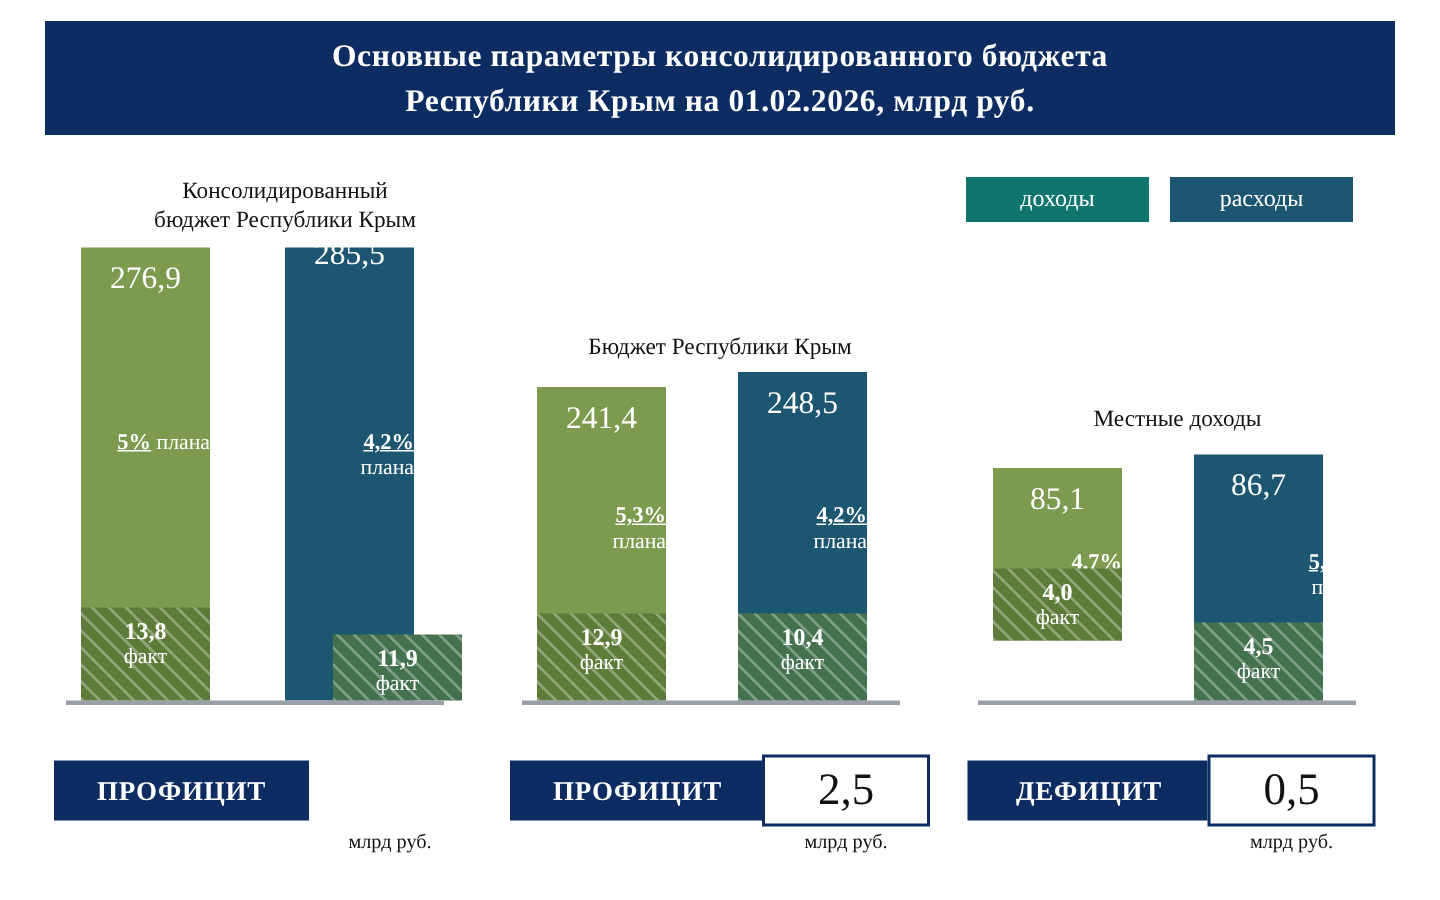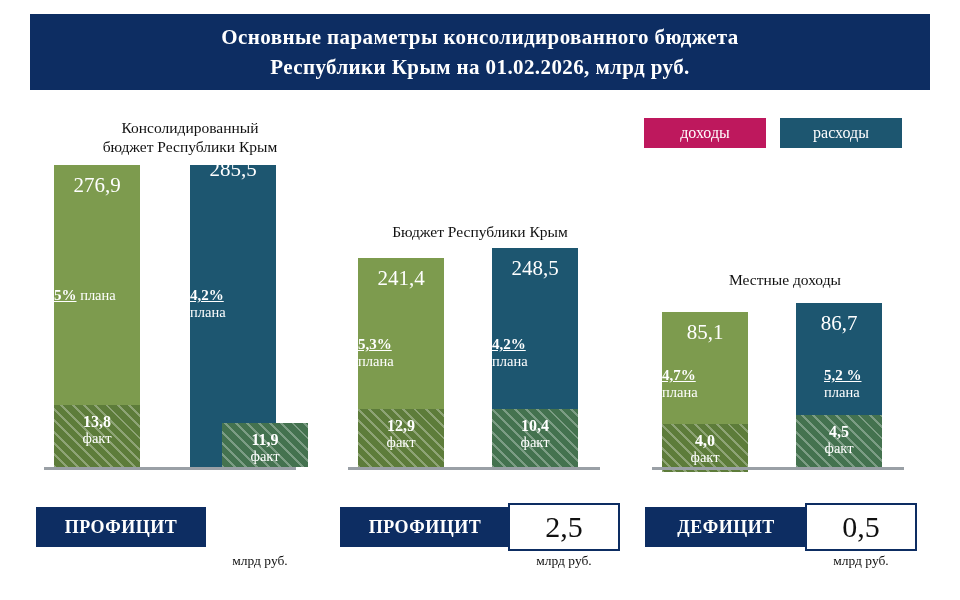--- a/index.html
+++ b/index.html
@@ -46,21 +46,21 @@
   }
   .legend-item {
     width: 122px;
     height: 30px;
     display: flex;
     align-items: center;
     justify-content: center;
     color: #ffffff;
     font-size: 16px;
   }
-  .legend-income { background: #be185d; }
+  .legend-income { background: #0f766e; }
   .legend-expense { background: #1d5670; }
 
   
   .group { position: absolute; }
 
   .group-title {
     position: absolute;
     text-align: center;
     font-size: 15.5px;
     line-height: 19px;
@@ -86,21 +86,21 @@
     width: 100%;
     text-align: center;
     color: #ffffff;
     font-size: 21px;
   }
   
   .val-pct {
     position: absolute;
     left: 0;
     width: 100%;
-    text-align: left;
+    text-align: right;
     color: #ffffff;
     font-size: 14.5px;
     line-height: 17px;
   }
   .val-pct b { text-decoration: underline; font-weight: bold; font-size: 15px; }
 
   
   .fact {
     position: absolute;
     bottom: 0;
@@ -254,21 +254,21 @@
   <div class="baseline" style="left:348px; top:467px; width:252px;"></div>
 </div>
 
 <div class="group">
 
   <div class="group-title" style="left:660px; top:270px; width:250px;">
     <span>Местные доходы</span>
   </div>
 
   <div class="bars">
-    <div class="bar bar-income" style="left:662px; top:312px; height:160px; position:absolute;">
+    <div class="bar bar-income" style="left:662px; top:312px; height:115px; position:absolute;">
       <div class="val-top">85,1</div>
       <div class="val-pct" style="top:55px;">
         <b>4,7%</b><br>
         <span>плана</span>
       </div>
       <div class="fact fact-income" style="height:48px;">
         <b>4,0</b>
         <span>факт</span>
       </div>
     </div>

